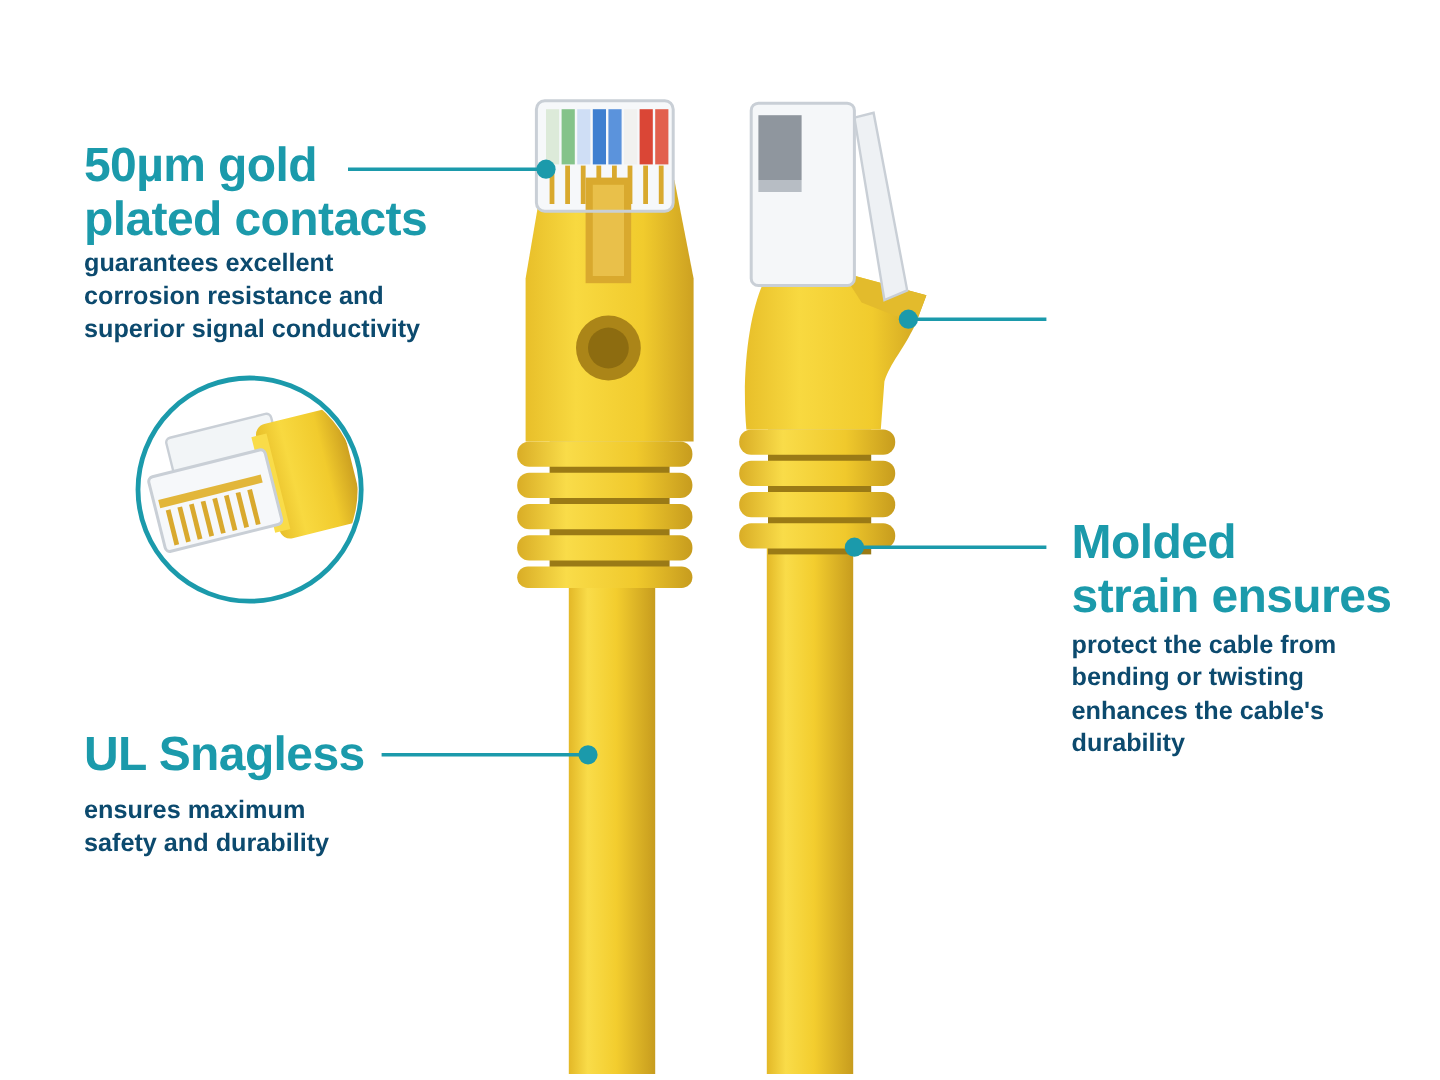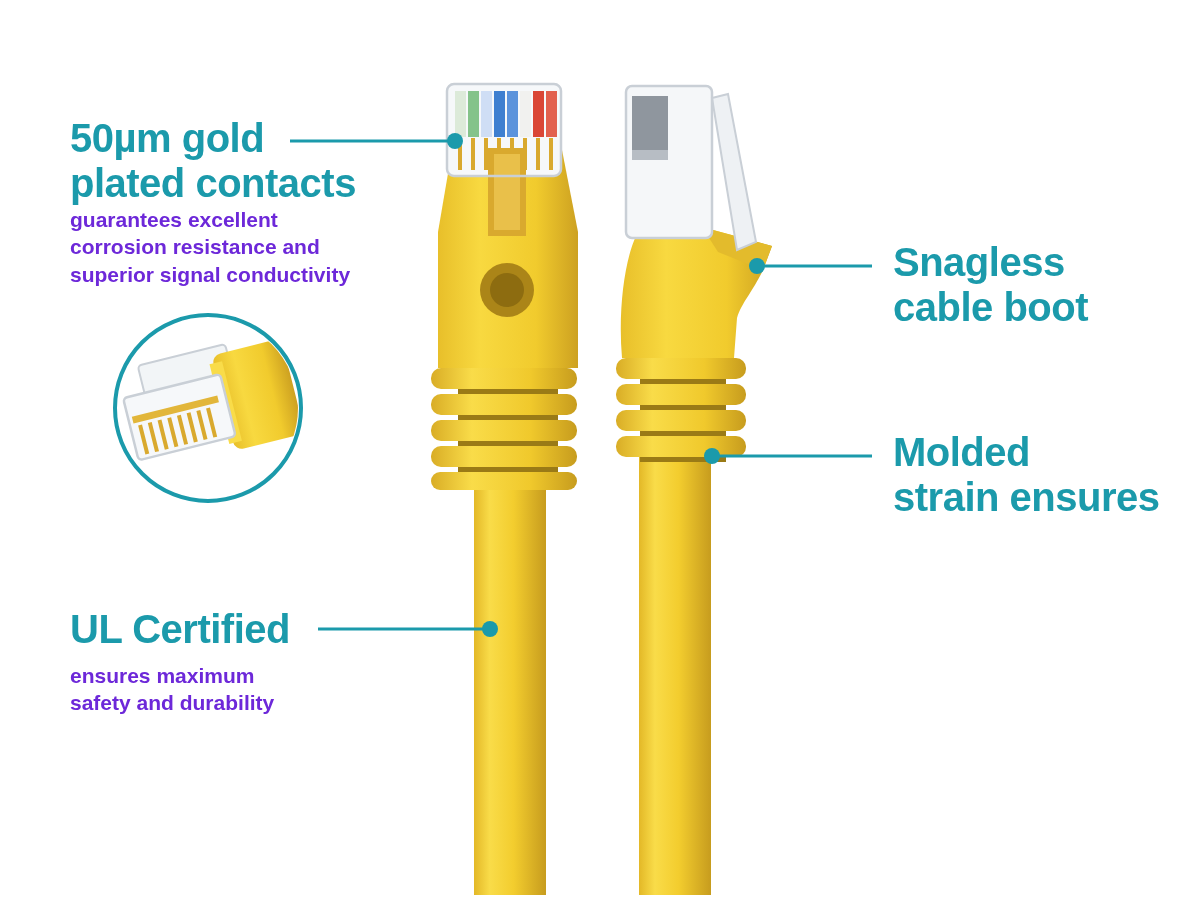--- a/index.html
+++ b/index.html
@@ -6,21 +6,21 @@
   html,body { background:#ffffff; font-family:"Liberation Sans", sans-serif; }
   .stage {
     position:relative; width:1200px; height:895px; background:#ffffff; overflow:hidden;
   }
   svg.scene { position:absolute; left:0; top:0; }
   .callout-title {
     position:absolute; color:#1b9aab; font-weight:700; font-size:40px;
     line-height:1.13; white-space:pre-line; letter-spacing:-0.5px;
   }
   .callout-body {
-    position:absolute; color:#6d28d9; font-weight:700; font-size:21px;
+    position:absolute; color:#0c4a6e; font-weight:700; font-size:21px;
     line-height:1.3; white-space:pre-line;
   }
 </style>
 </head>
 <body>
 
 <div class="stage">
 
   <svg class="scene" width="1200" height="900" viewBox="0 0 1200 900">
     <defs>
@@ -163,23 +163,25 @@
       <circle cx="712" cy="456" r="8"></circle>
     </g>
   </svg>
 
   <div class="callout-title" style="left:70px; top:116px;">50µm gold
 plated contacts</div>
   <div class="callout-body" style="left:70px; top:206px;">guarantees excellent
 corrosion resistance and
 superior signal conductivity</div>
 
-  <div class="callout-title" style="left:70px; top:607px;">UL Certified</div>
+  <div class="callout-title" style="left:70px; top:607px;">UL Snagless</div>
   <div class="callout-body" style="left:70px; top:662px;">ensures maximum
 safety and durability</div>
 
-  <div class="callout-title" style="left:893px; top:240px;">Snagless
-cable boot</div>
 
   <div class="callout-title" style="left:893px; top:430px;">Molded
 strain ensures</div>
+  <div class="callout-body" style="left:893px; top:524px;">protect the cable from
+bending or twisting
+enhances the cable's
+durability</div>
 
 </div>
 
 </body></html>

